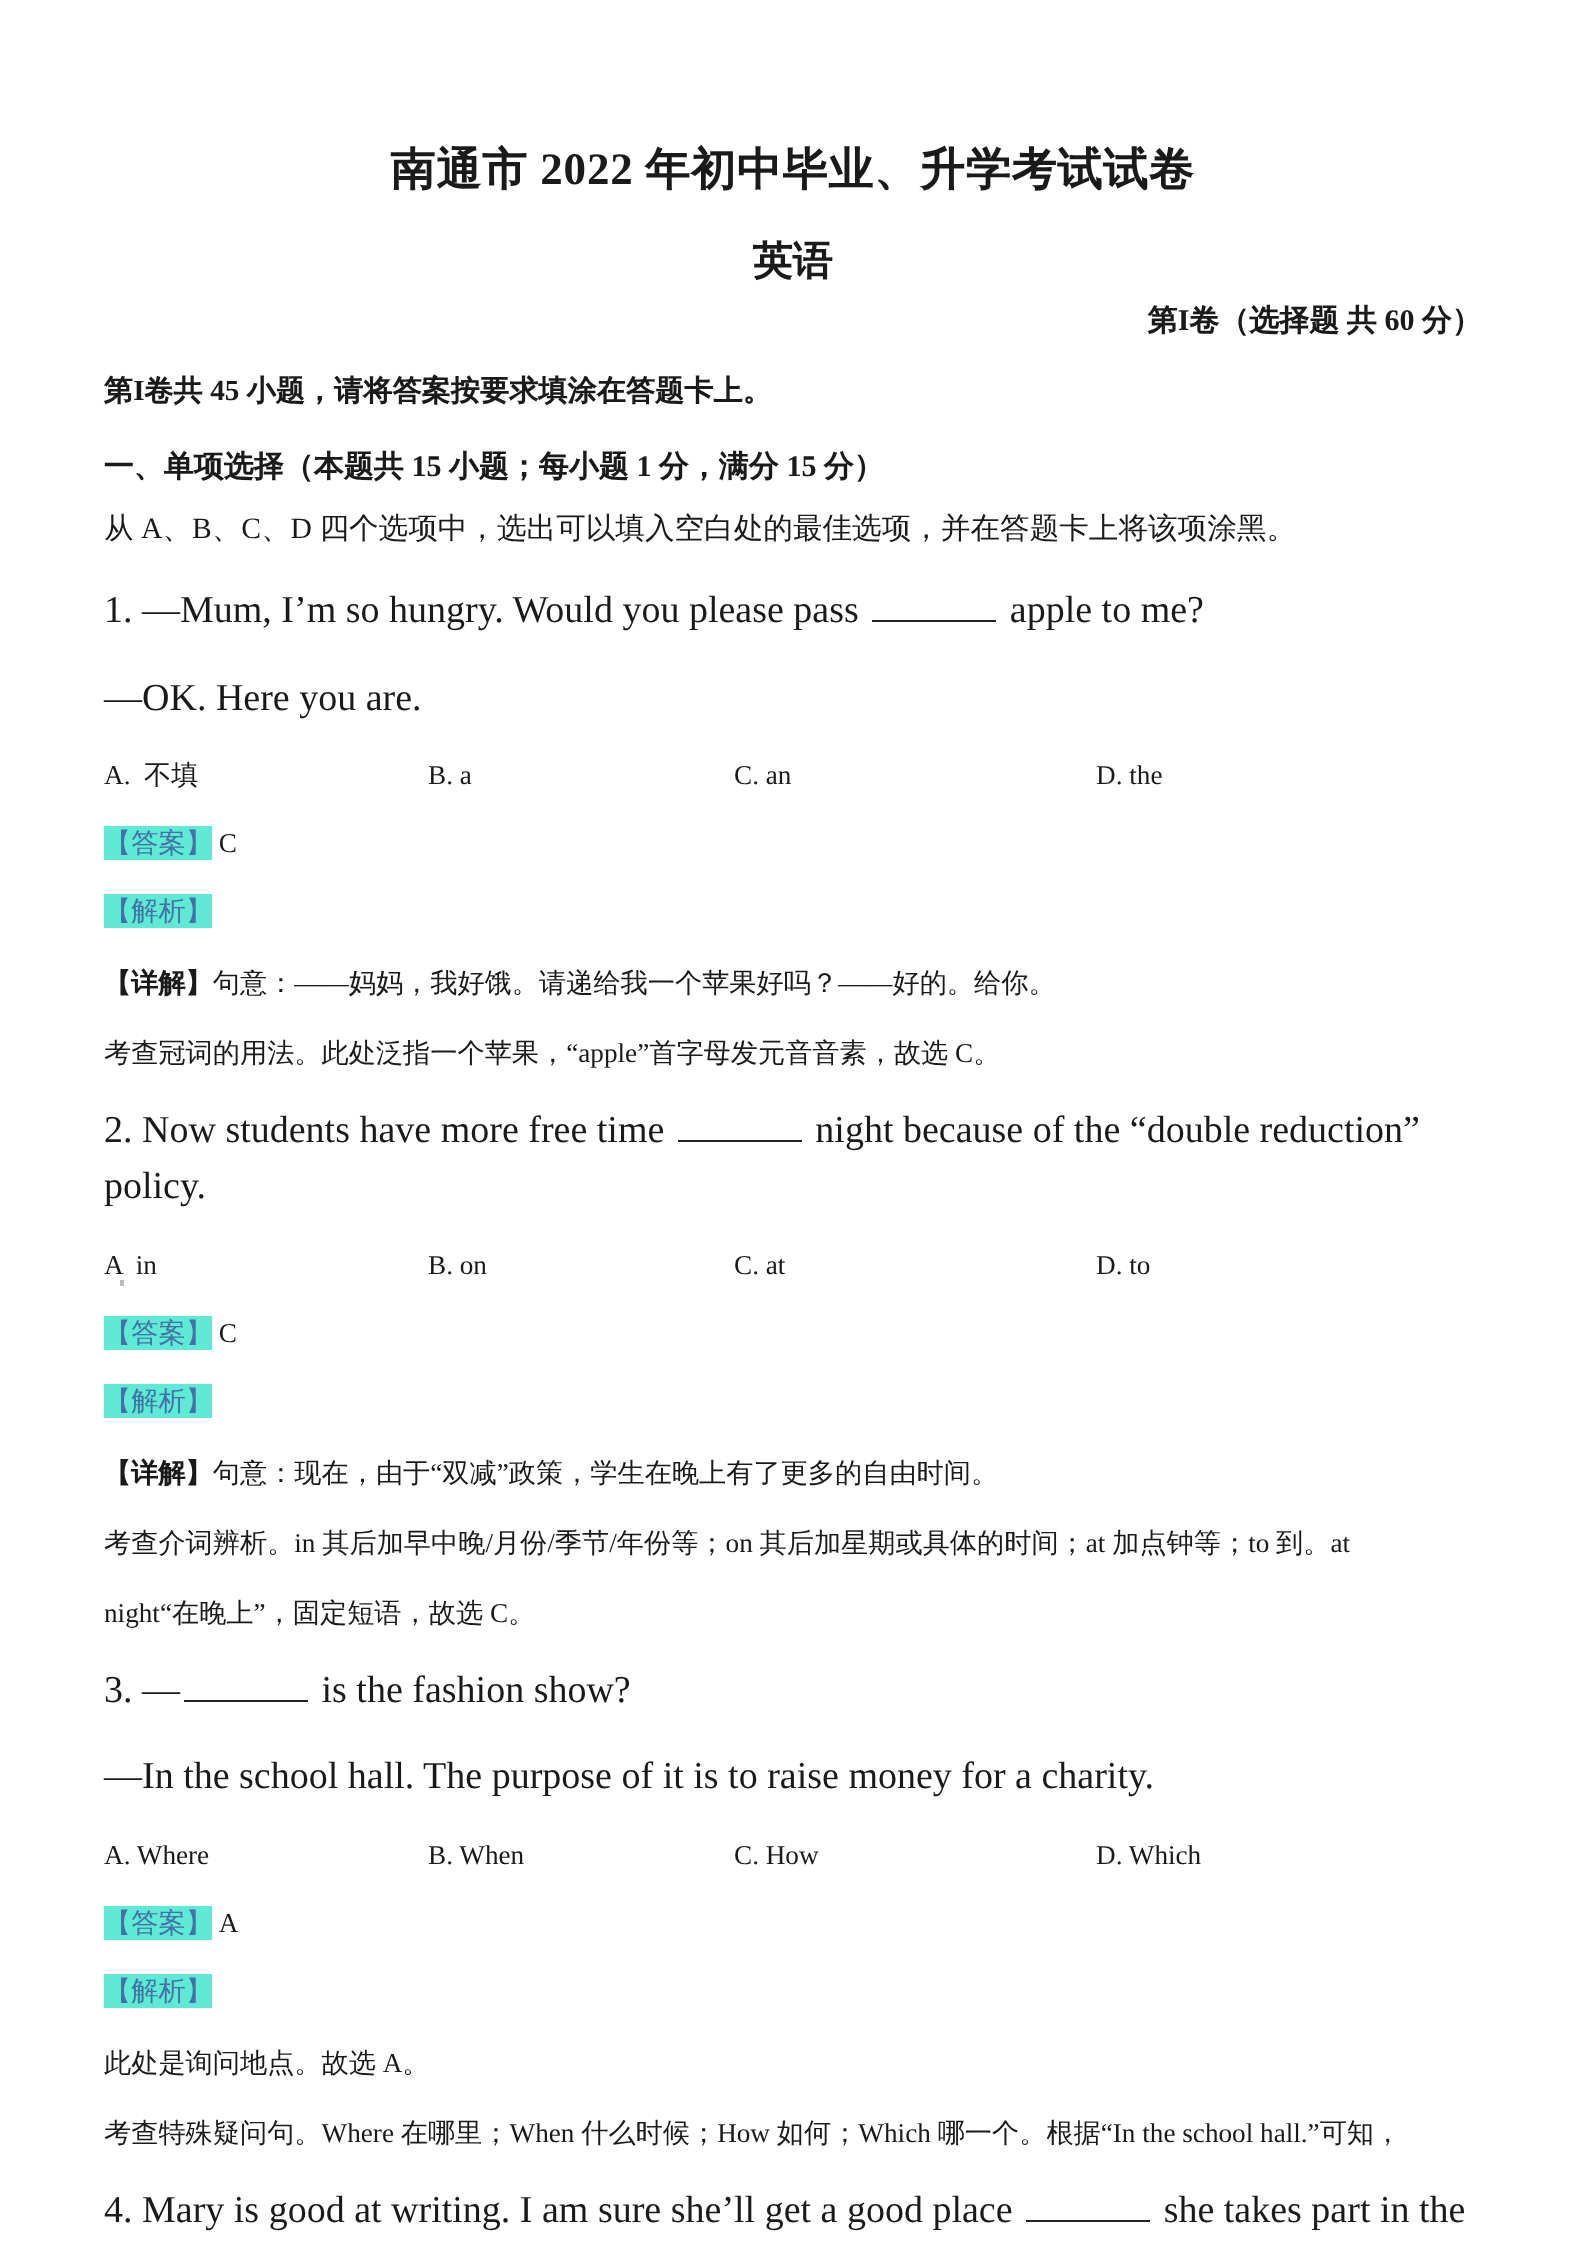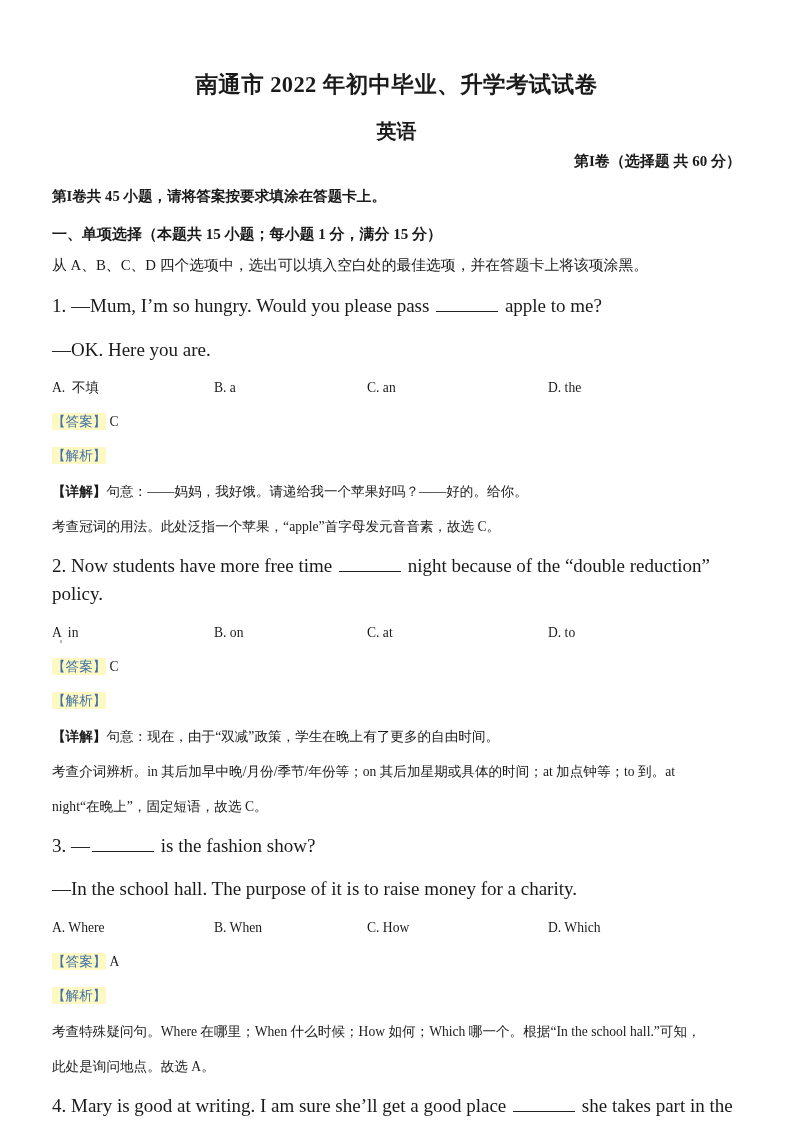--- a/index.html
+++ b/index.html
@@ -112,21 +112,21 @@
   }
 
   
   .tag-line {
     margin: 14px 0 0 0;
     font-size: 13.6px;
     line-height: 1.5;
   }
   .tag {
     color: #4271a5;
-    background: #fef9c3;
+    background: #5eead4;
     padding: 1px 0 1px 0;
     font-family: "Liberation Serif", "DejaVu Serif", serif;
   }
   .tag-value {
     color: #1a1a1a;
     margin-left: 3px;
   }
 
   .detail-line {
     font-size: 13.6px;
@@ -215,22 +215,22 @@
     <span class="opt opt-b">B. When</span>
     <span class="opt opt-c">C. How</span>
     <span class="opt opt-d">D. Which</span>
   </div>
   <div class="tag-line">
     <span class="tag">【答案】</span><span class="tag-value">A</span>
   </div>
   <div class="tag-line">
     <span class="tag">【解析】</span>
   </div>
+  <div class="cont-line">此处是询问地点。故选 A。</div>
   <div class="cont-line">考查特殊疑问句。Where 在哪里；When 什么时候；How 如何；Which 哪一个。根据“In the school hall.”可知，</div>
-  <div class="cont-line">此处是询问地点。故选 A。</div>
 
   <div class="q-line">
     <span>4. Mary is good at writing. I am sure she’ll get a good place</span>
     <span class="blank"></span>
     <span>she takes part in the writing competition.</span>
   </div>
   <div class="options">
     <span class="opt opt-a">A. before</span>
     <span class="opt opt-b">B. if</span>
     <span class="opt opt-c">C. though</span>

